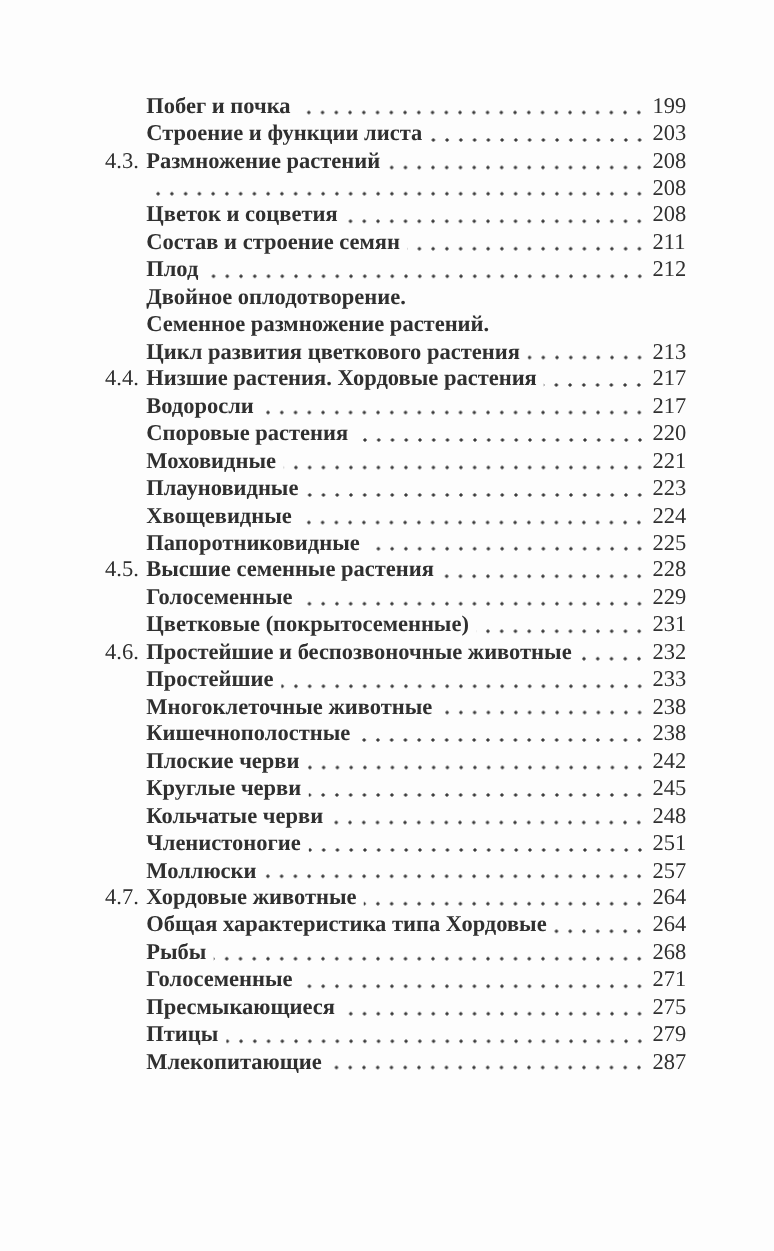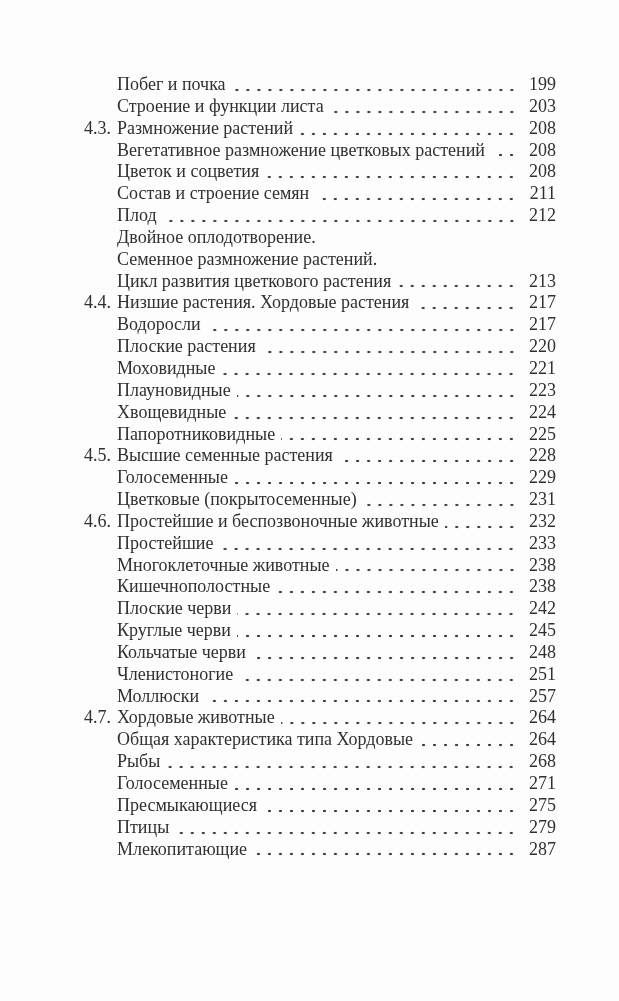--- a/index.html
+++ b/index.html
@@ -26,34 +26,34 @@
     align-items: stretch;
     line-height: 21.85px;
     white-space: nowrap;
   }
   .num {
     flex: 0 0 33px;
     font-weight: normal;
   }
   .label {
     flex: 0 0 auto;
+    font-weight: bold;
   }
   .dots {
     flex: 1 1 auto;
     margin-left: 6px;
     margin-right: 2px;
     background-image: radial-gradient(circle, var(--dot) 1.05px, rgba(0,0,0,0) 1.55px);
     background-size: 11px 8px;
     background-repeat: repeat-x;
     background-position: right 3px bottom 2px;
   }
   .row.no-page .dots { background-image: none; }
   .pg {
     flex: 0 0 34px;
-    text-align: right;
   }
 </style>
 </head>
 <body>
 
 <div class="page">
   <div class="toc-list">
       <div class="row">
     <span class="num"></span>
     <span class="label">Побег и почка</span>
@@ -67,21 +67,20 @@
     <span class="pg">203</span>
   </div>
       <div class="row">
     <span class="num">4.3.</span>
     <span class="label">Размножение растений</span>
     <span class="dots"></span>
     <span class="pg">208</span>
   </div>
       <div class="row">
     <span class="num"></span>
-    <span class="label">Вегетативное размножение цветковых растений</span>
     <span class="dots"></span>
     <span class="pg">208</span>
   </div>
       <div class="row">
     <span class="num"></span>
     <span class="label">Цветок и соцветия</span>
     <span class="dots"></span>
     <span class="pg">208</span>
   </div>
       <div class="row">
@@ -121,21 +120,21 @@
     <span class="pg">217</span>
   </div>
       <div class="row">
     <span class="num"></span>
     <span class="label">Водоросли</span>
     <span class="dots"></span>
     <span class="pg">217</span>
   </div>
       <div class="row">
     <span class="num"></span>
-    <span class="label">Плоские растения</span>
+    <span class="label">Споровые растения</span>
     <span class="dots"></span>
     <span class="pg">220</span>
   </div>
       <div class="row">
     <span class="num"></span>
     <span class="label">Моховидные</span>
     <span class="dots"></span>
     <span class="pg">221</span>
   </div>
       <div class="row">

